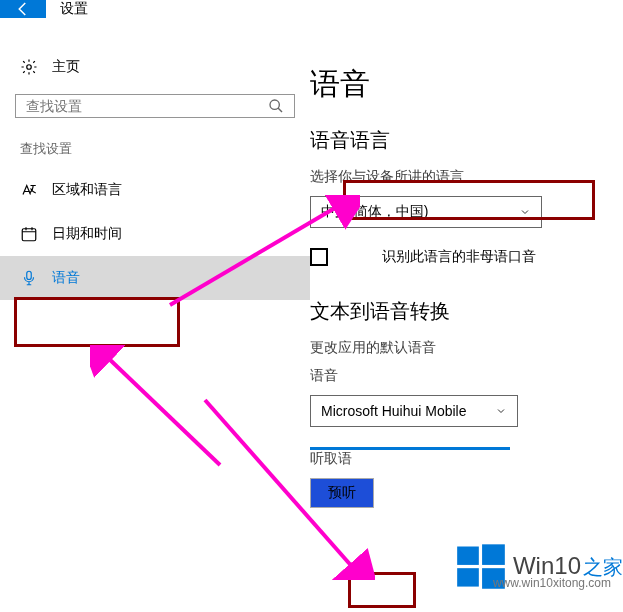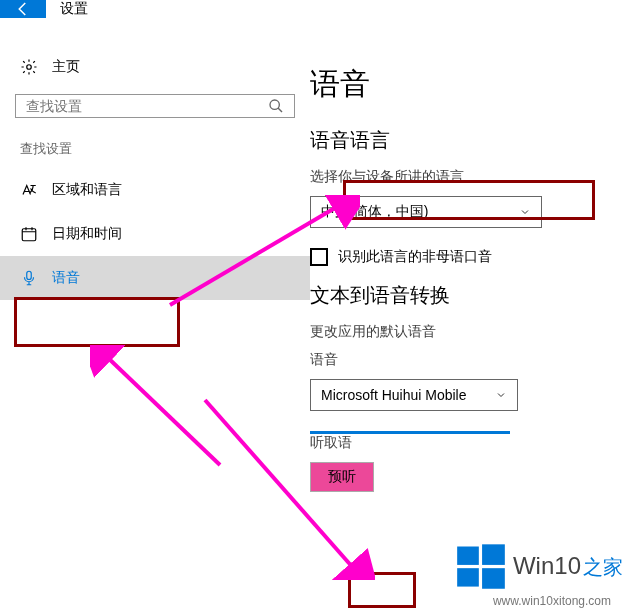--- a/index.html
+++ b/index.html
@@ -26,33 +26,33 @@
   .nav-item .nicon { width: 18px; height: 18px; margin-right: 14px; }
   .nav-item.active { background: #d9d9d9; color: #0078d7; }
   .content { flex: 1; padding: 26px 18px 0 0; }
   h1 { font-weight: 300; font-size: 30px; margin-bottom: 22px; }
   h2 { font-weight: 400; font-size: 20px; margin-bottom: 14px; }
   .desc { font-size: 14px; color: #404040; margin-bottom: 10px; }
   .dropdown { height: 32px; border: 1px solid #666; display: flex; align-items: center; justify-content: space-between; padding: 0 10px; margin-bottom: 20px; }
   .lang-dd { width: 232px; }
   .voice-dd { width: 208px; }
   .dropdown .chev { width: 12px; height: 12px; }
-  .checkbox-row { display: flex; align-items: center; margin-bottom: 16px; }
+  .checkbox-row { display: flex; align-items: center; margin-bottom: 32px; gap: 44px; }
   .checkbox-row .box { width: 18px; height: 18px; border: 2px solid #000; margin-right: 10px; }
   .slider-area { margin-top: 10px; position: relative; width: 200px; }
-  .preview-btn { height: 30px; width: 64px; background: #ec4899; border: 1px solid #aaa; display: flex; align-items: center; justify-content: center; margin-top: 8px; }
+  .preview-btn { height: 30px; width: 64px; background: #1d4ed8; border: 1px solid #aaa; display: flex; align-items: center; justify-content: center; margin-top: 8px; }
   .annot { position: absolute; border: 3px solid #8B0000; pointer-events: none; }
   .annot1 { left: 14px; top: 297px; width: 166px; height: 50px; }
   .annot2 { left: 343px; top: 180px; width: 252px; height: 40px; }
   .annot3 { left: 348px; top: 572px; width: 68px; height: 36px; }
   svg.arrow { position: absolute; pointer-events: none; }
   .watermark { position: absolute; right: 0; bottom: 20px; display: flex; align-items: center; }
   .watermark .winlogo { width: 52px; height: 52px; margin-right: 6px; }
   .wm-text { font-size: 24px; font-weight: 500; color: #444; display: flex; align-items: baseline; }
-  .wm-sub { position: absolute; right: 12px; bottom: 4px; font-size: 12px; color: #777; }
+  .wm-sub { position: absolute; right: 12px; bottom: 22px; font-size: 12px; color: #777; }
 </style>
 </head>
 <body>
 
 <div class="titlebar">
   <div class="back-btn">
     <svg viewBox="0 0 24 24" fill="none" stroke="#fff" stroke-width="2">
         <path d="M15 4 L7 12 L15 20"></path>
       </svg>
   </div>

